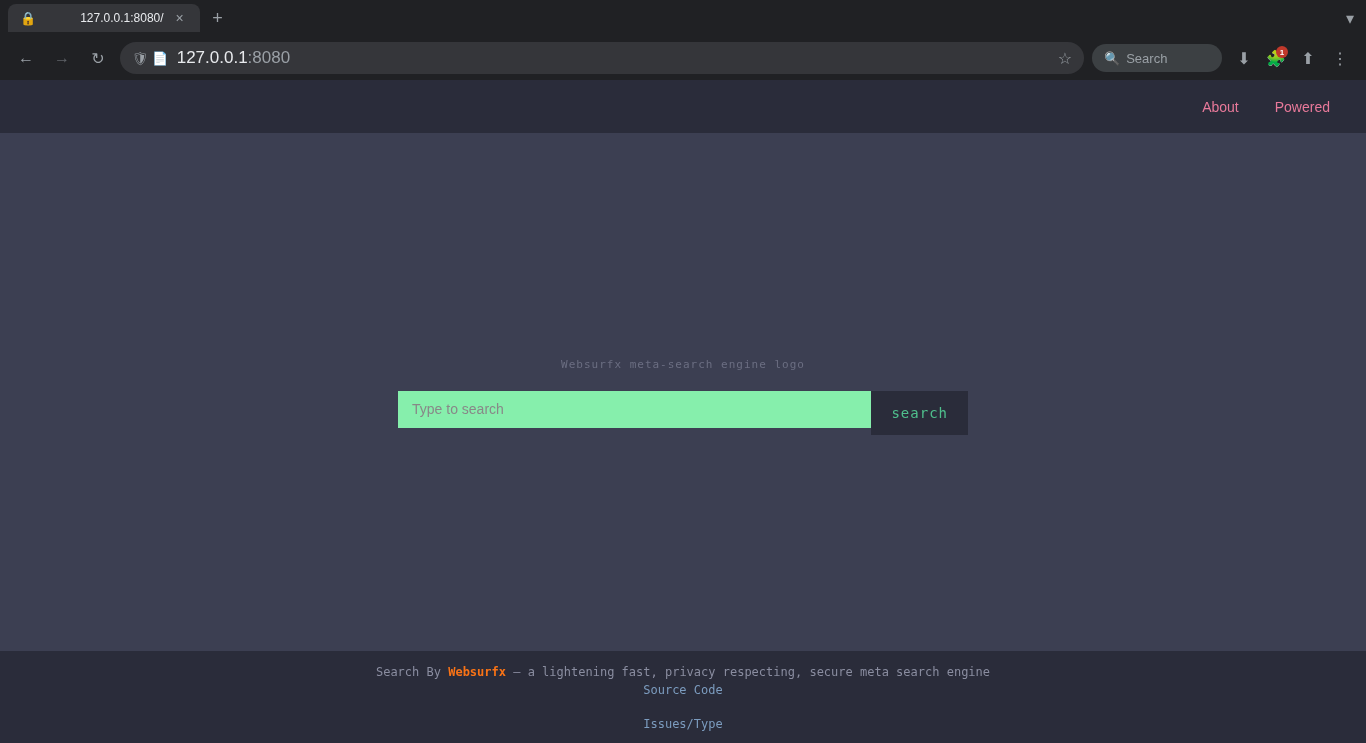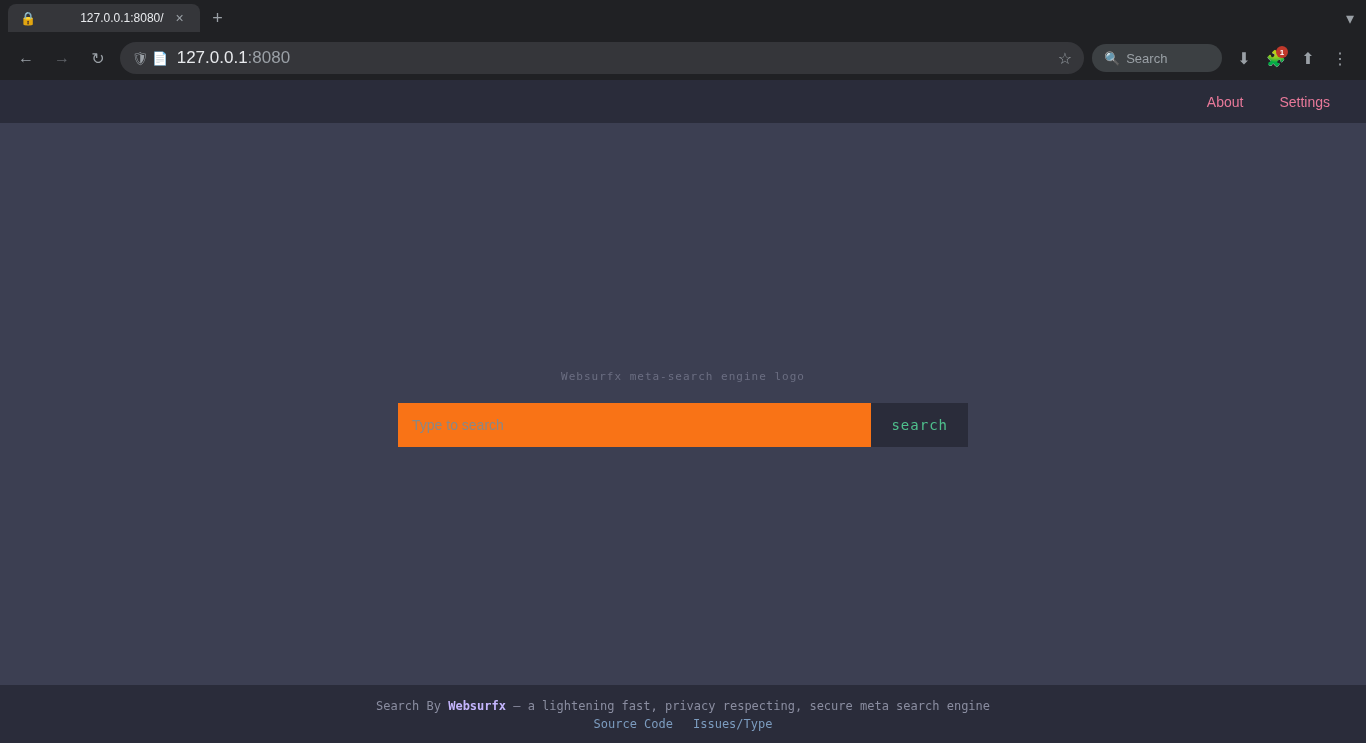--- a/index.html
+++ b/index.html
@@ -210,21 +210,21 @@
       border-radius: 50%;
       display: flex;
       align-items: center;
       justify-content: center;
       font-weight: bold;
     }
 
     
     .app-nav {
       background: #2a2c3a;
-      height: 43px;
+      height: 53px;
       display: flex;
       align-items: center;
       justify-content: flex-end;
       padding: 0 20px;
       flex-shrink: 0;
     }
 
     .app-nav-links {
       display: flex;
       gap: 4px;
@@ -264,22 +264,22 @@
     }
 
     .search-form {
       display: flex;
       align-items: stretch;
       width: 570px;
     }
 
     .search-input {
       flex: 1;
-      height: 44px;
-      background: #f97316;
+      height: 37px;
+      background: #86efac;
       border: none;
       border-radius: 0;
       padding: 0 14px;
       font-size: 14px;
       color: #333;
       outline: none;
       font-family: Arial, sans-serif;
     }
 
     .search-input::placeholder {
@@ -307,28 +307,29 @@
     }
 
     .footer-line1 {
       font-size: 12px;
       color: #8a8da0;
       font-family: monospace;
       margin-bottom: 4px;
     }
 
     .footer-line1 .brand {
-      color: #c4b5fd;
+      color: #f97316;
       font-weight: bold;
     }
 
     .footer-links {
       display: flex;
       justify-content: center;
       gap: 20px;
+      flex-direction: column;
     }
 
     .footer-link {
       font-size: 12px;
       color: #7c9cbf;
       font-family: monospace;
       cursor: pointer;
       text-decoration: none;
     }
   </style>
@@ -383,21 +384,21 @@
       <div class="nav-right-btn">
         <span>⋮</span>
       </div>
     </div>
   </div>
 </div>
 
 <div class="app-nav">
   <div class="app-nav-links">
     <a class="app-nav-link">About</a>
-    <a class="app-nav-link">Settings</a>
+    <a class="app-nav-link">Powered</a>
   </div>
 </div>
 
 <div class="main-content">
   <div class="logo-area">
     <span class="logo-text">Websurfx meta-search engine logo</span>
   </div>
 
   <div class="search-form">
     <input class="search-input" type="text" placeholder="Type to search" style="">

